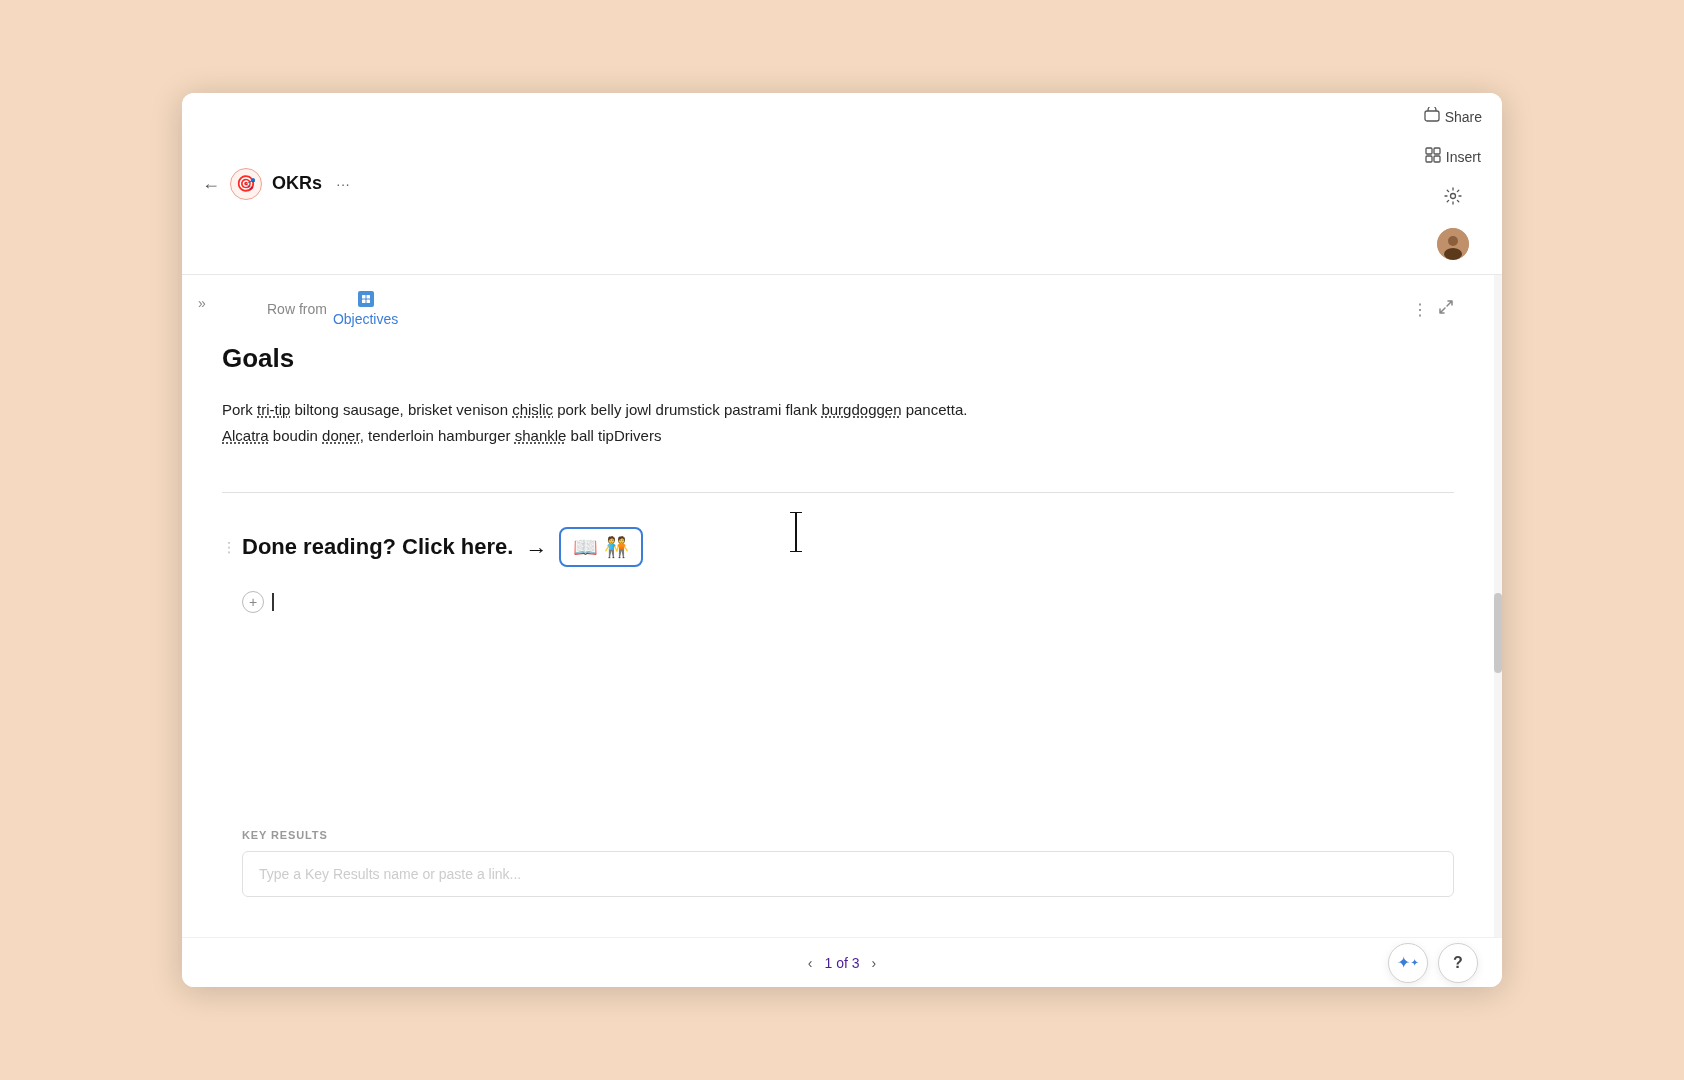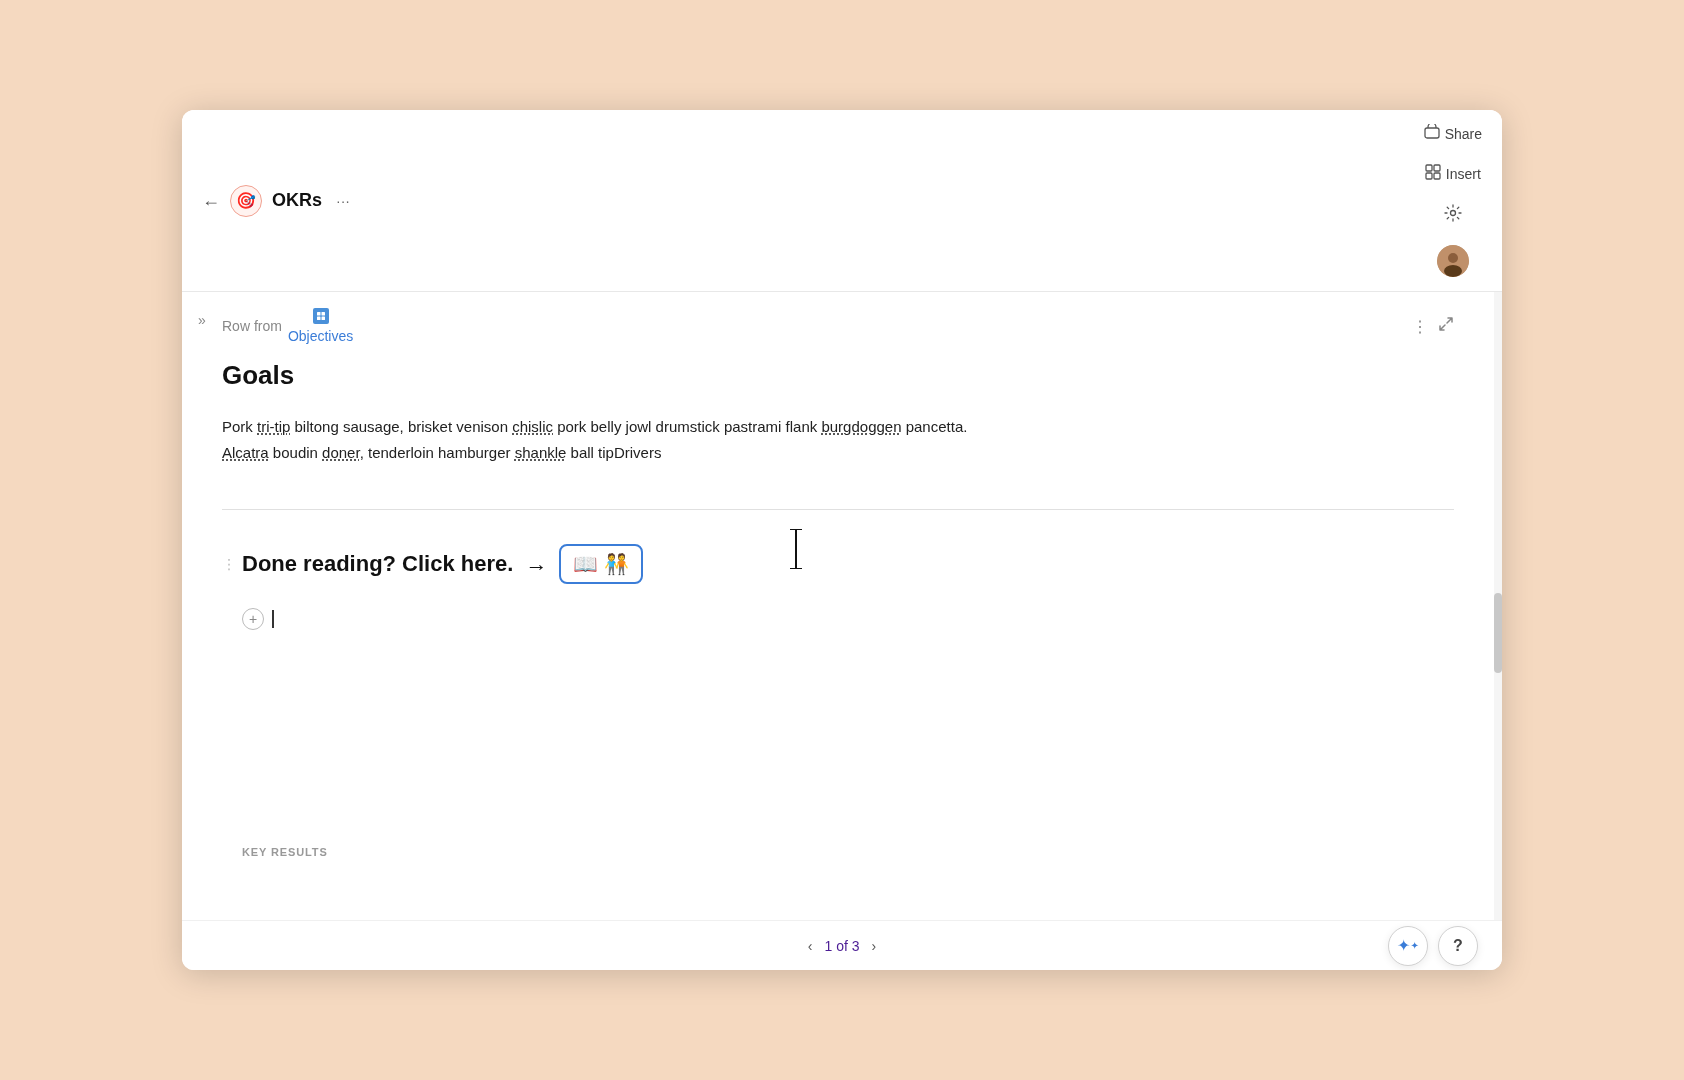--- a/index.html
+++ b/index.html
@@ -129,20 +129,21 @@
     }
     
     .breadcrumb {
       display: flex;
       align-items: center;
       gap: 6px;
       padding: 16px 0 16px 0;
       font-size: 14px;
       color: #888;
       justify-content: space-between;
+      margin-left: 45px;
     }
     .breadcrumb-left {
       display: flex;
       align-items: center;
       gap: 6px;
     }
     .breadcrumb-link {
       color: #3b7dd8;
       font-weight: 500;
       display: flex;
@@ -435,20 +436,23 @@
         </div>
       </div>
 
       <div class="add-block-row" style="margin-left: 20px; margin-top: 8px;">
         <button class="add-btn">+</button>
         <span class="text-cursor"></span>
       </div>
 
       <div class="key-results-section" style="margin-left: 20px; margin-top: 200px;">
         <div class="key-results-label">KEY RESULTS</div>
+        <div class="key-results-placeholder">
+          <span style="color:#ccc; font-size:14px;">Type a Key Results name or paste a link...</span>
+        </div>
       </div>
     </div>
 
     <div style="width:8px; position:relative; background:#f5f5f5; flex-shrink:0;">
       <div style="width:8px; height:80px; background:#c8c8c8; border-radius:4px; position:absolute; top:48%;"></div>
     </div>
   </div>
 
   <div style="position:relative; height:50px; display:flex; align-items:center; justify-content:center; border-top:1px solid #f0f0f0; background:#fff;">
     <div style="display:flex; align-items:center; gap:12px;">

